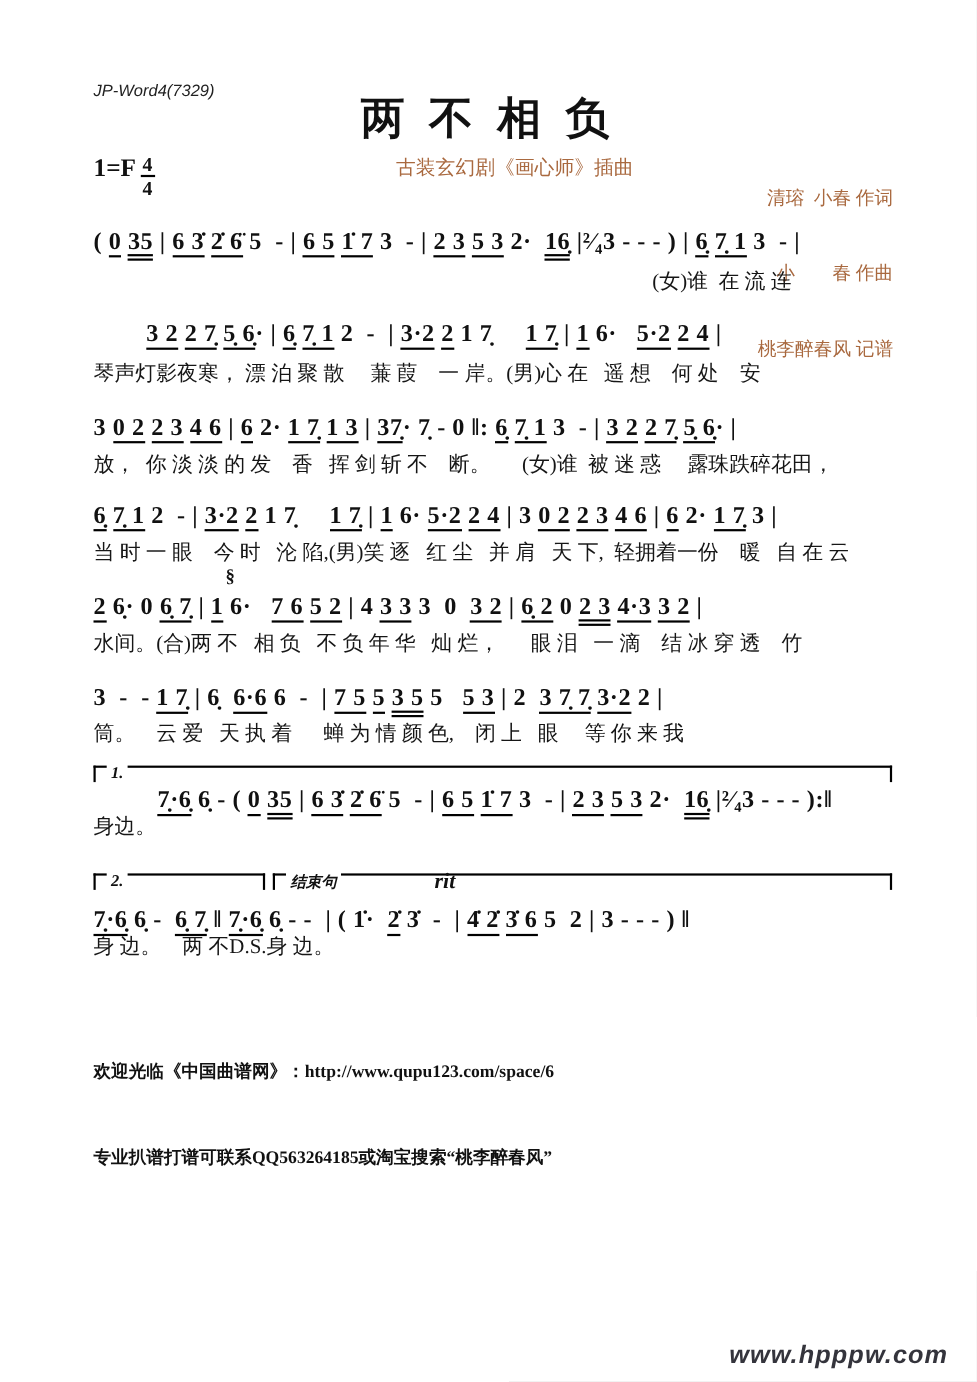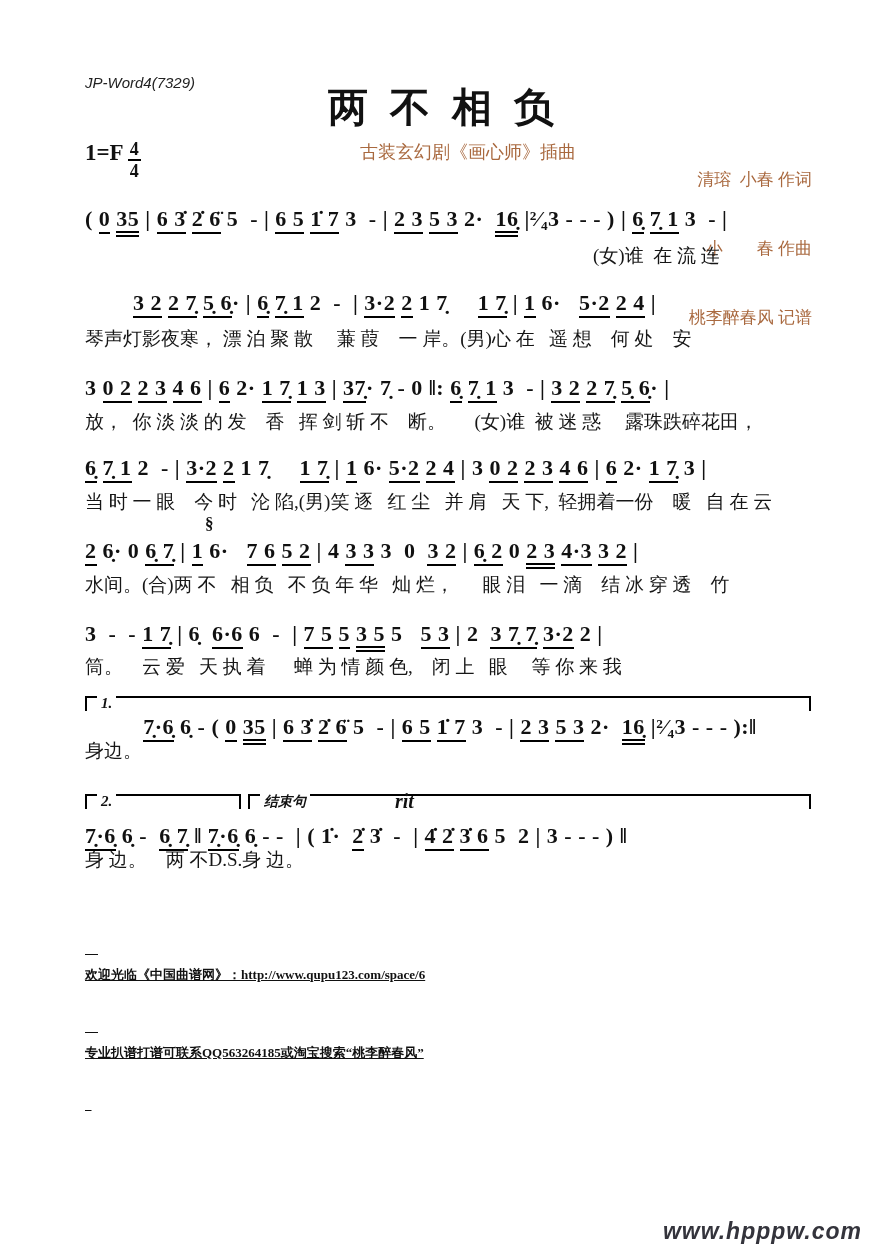--- a/index.html
+++ b/index.html
@@ -33,21 +33,21 @@
     font-size:19px;white-space:pre;color:#161616;
   }
   .sys{position:absolute;left:85px;width:732px;}
   .u1{border-bottom:2px solid #000;padding-bottom:1px;}
   .u2{border-bottom:6px double #000;padding-bottom:0;margin-top:48px;}
   .segno{left:120px;top:-24px;font-size:17px;font-weight:bold;position:absolute;}
   .volta{position:absolute;border-top:2px solid #000;border-left:2px solid #000;border-right:2px solid #000;height:13px;}
   .volta .vlabel{position:absolute;left:10px;top:-3px;font-size:15px;font-style:italic;font-weight:bold;background:#fff;padding:0 4px;}
   .endlabel .vlabel{font-size:14px;font-weight:bold;font-style:italic;}
   .rit{position:absolute;font-size:20px;font-style:italic;font-weight:bold;}
-  .footer{font-size:13px;font-weight:bold;line-height:26px;white-space:pre;font-family:"DejaVu Sans Mono", monospace;text-decoration:underline;}
+  .footer{font-size:16px;font-weight:bold;line-height:26px;white-space:pre;font-family:"DejaVu Sans Mono", monospace;}
   .footer.cjk{font-family:"Liberation Serif", serif;}
   .sitewm{right:26px;top:1218px;font-size:23px;font-weight:bold;font-style:italic;color:#34343c;font-family:"Liberation Sans",sans-serif;letter-spacing:1px;}
 </style>
 </head>
 <body>
 
 <div class="page">
 
   <div class="abs jpmark">JP-Word4(7329)</div>
 

